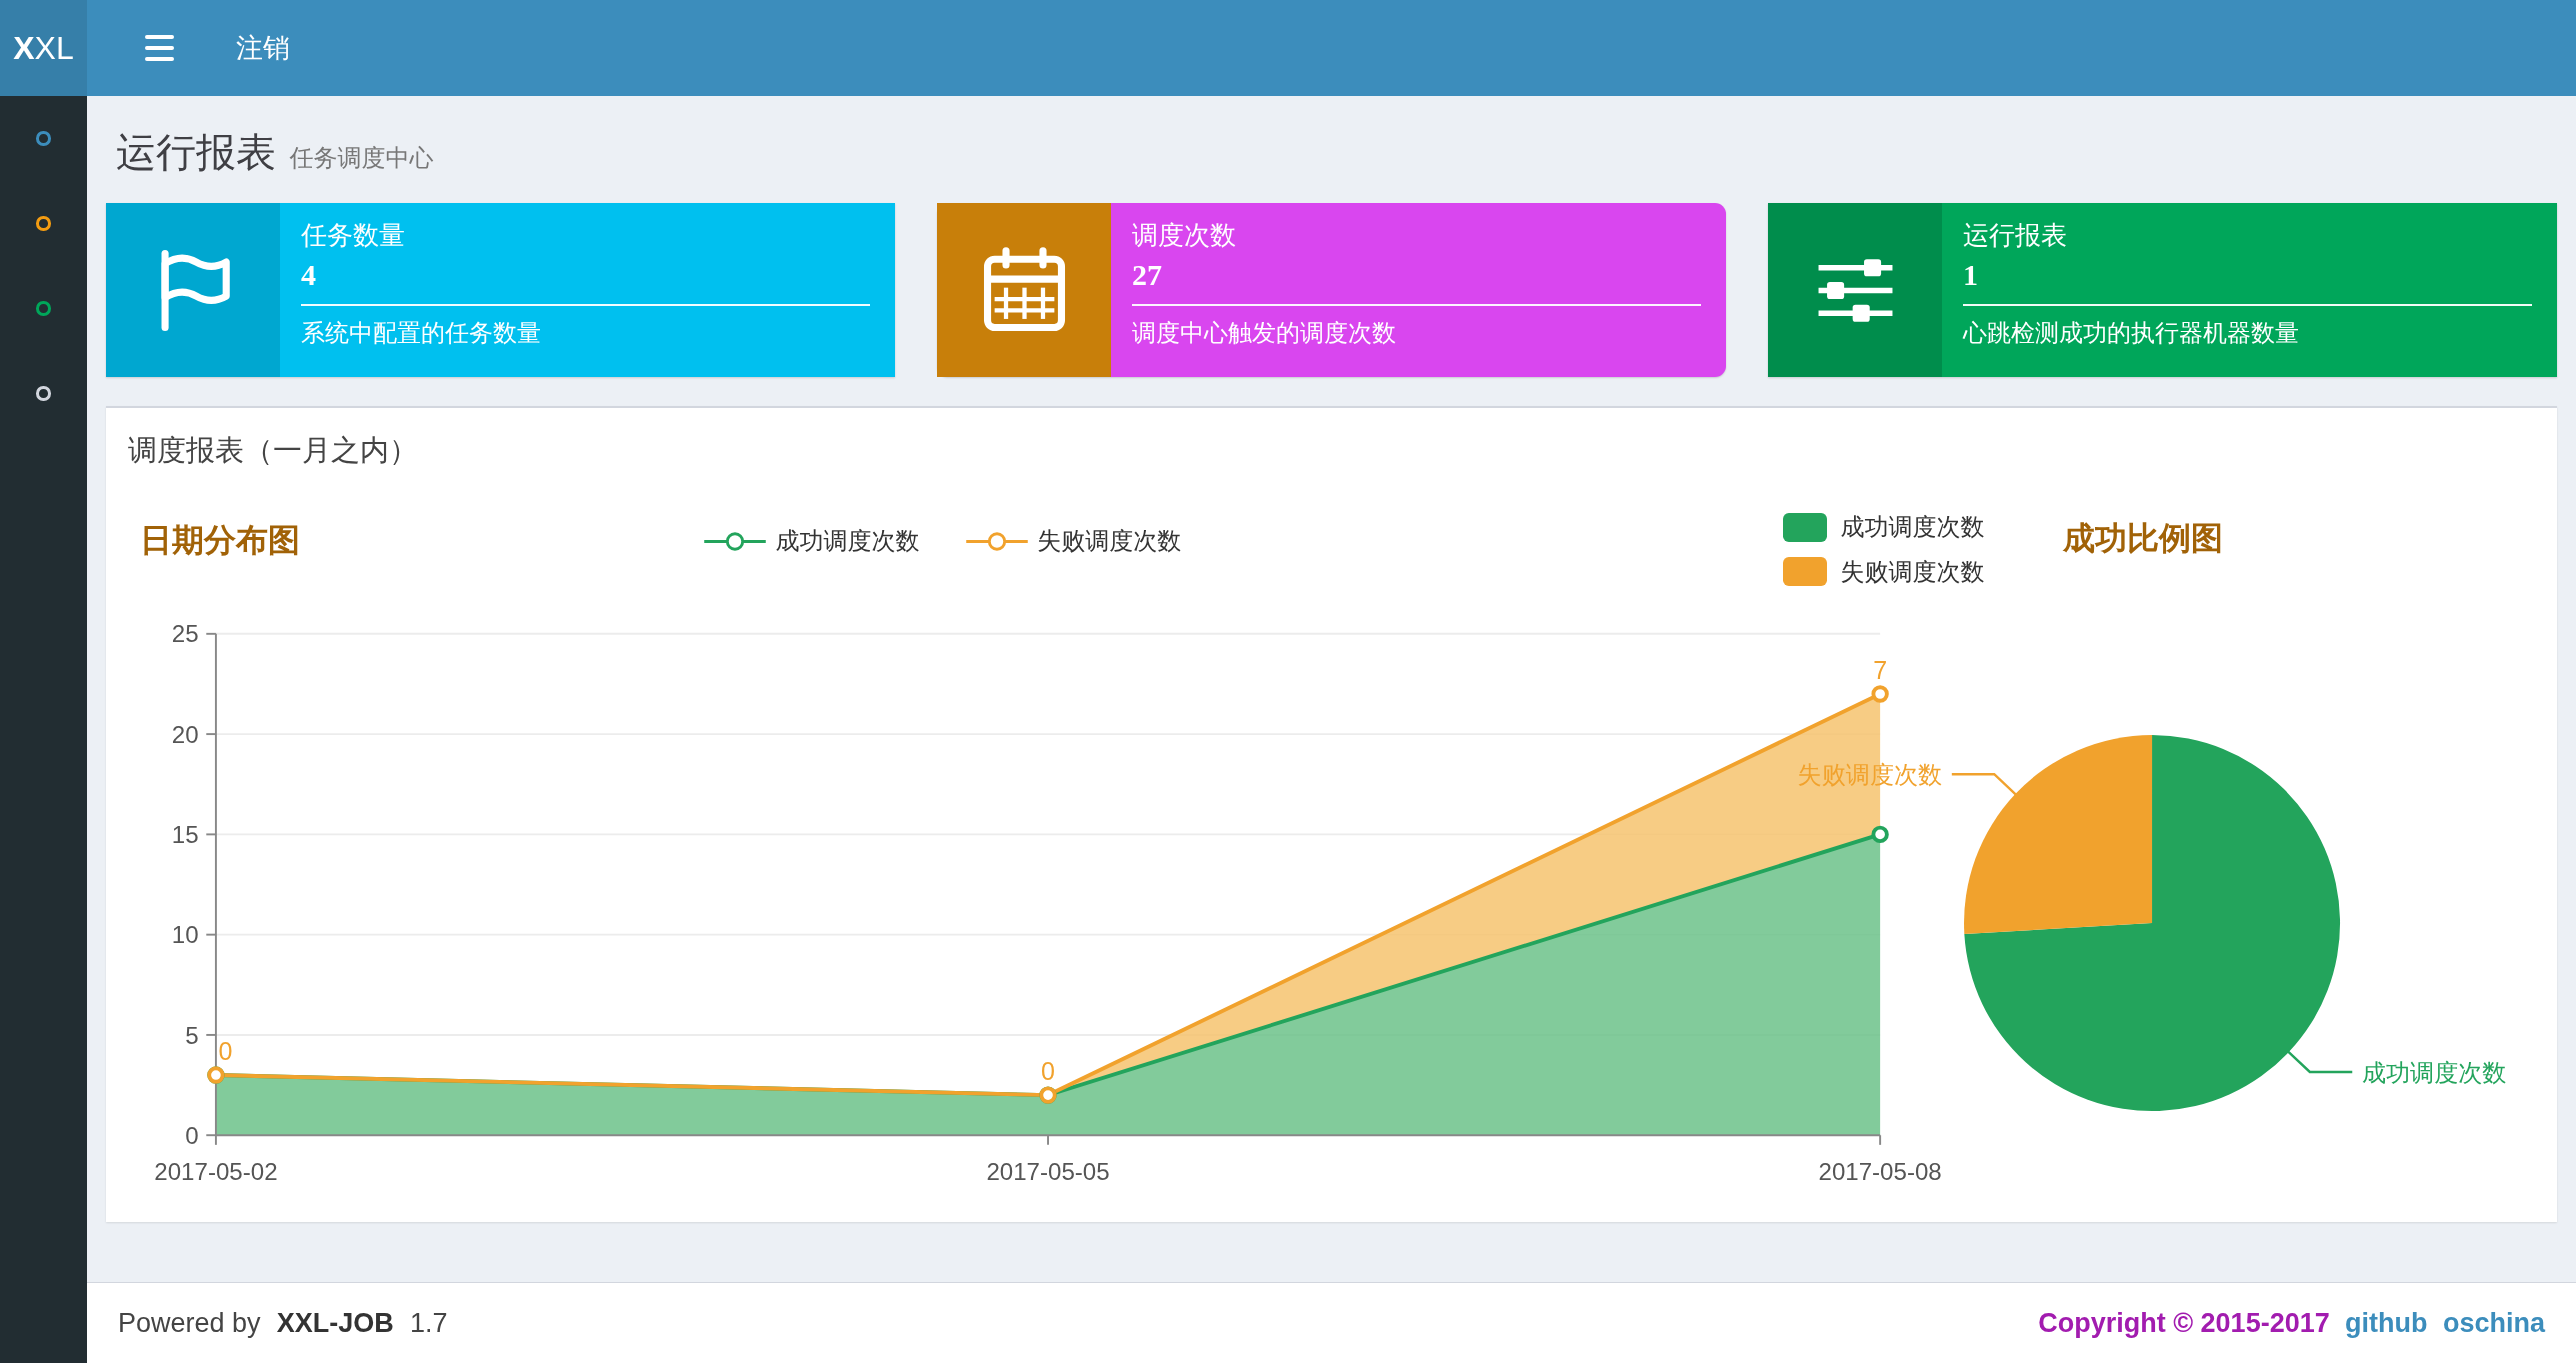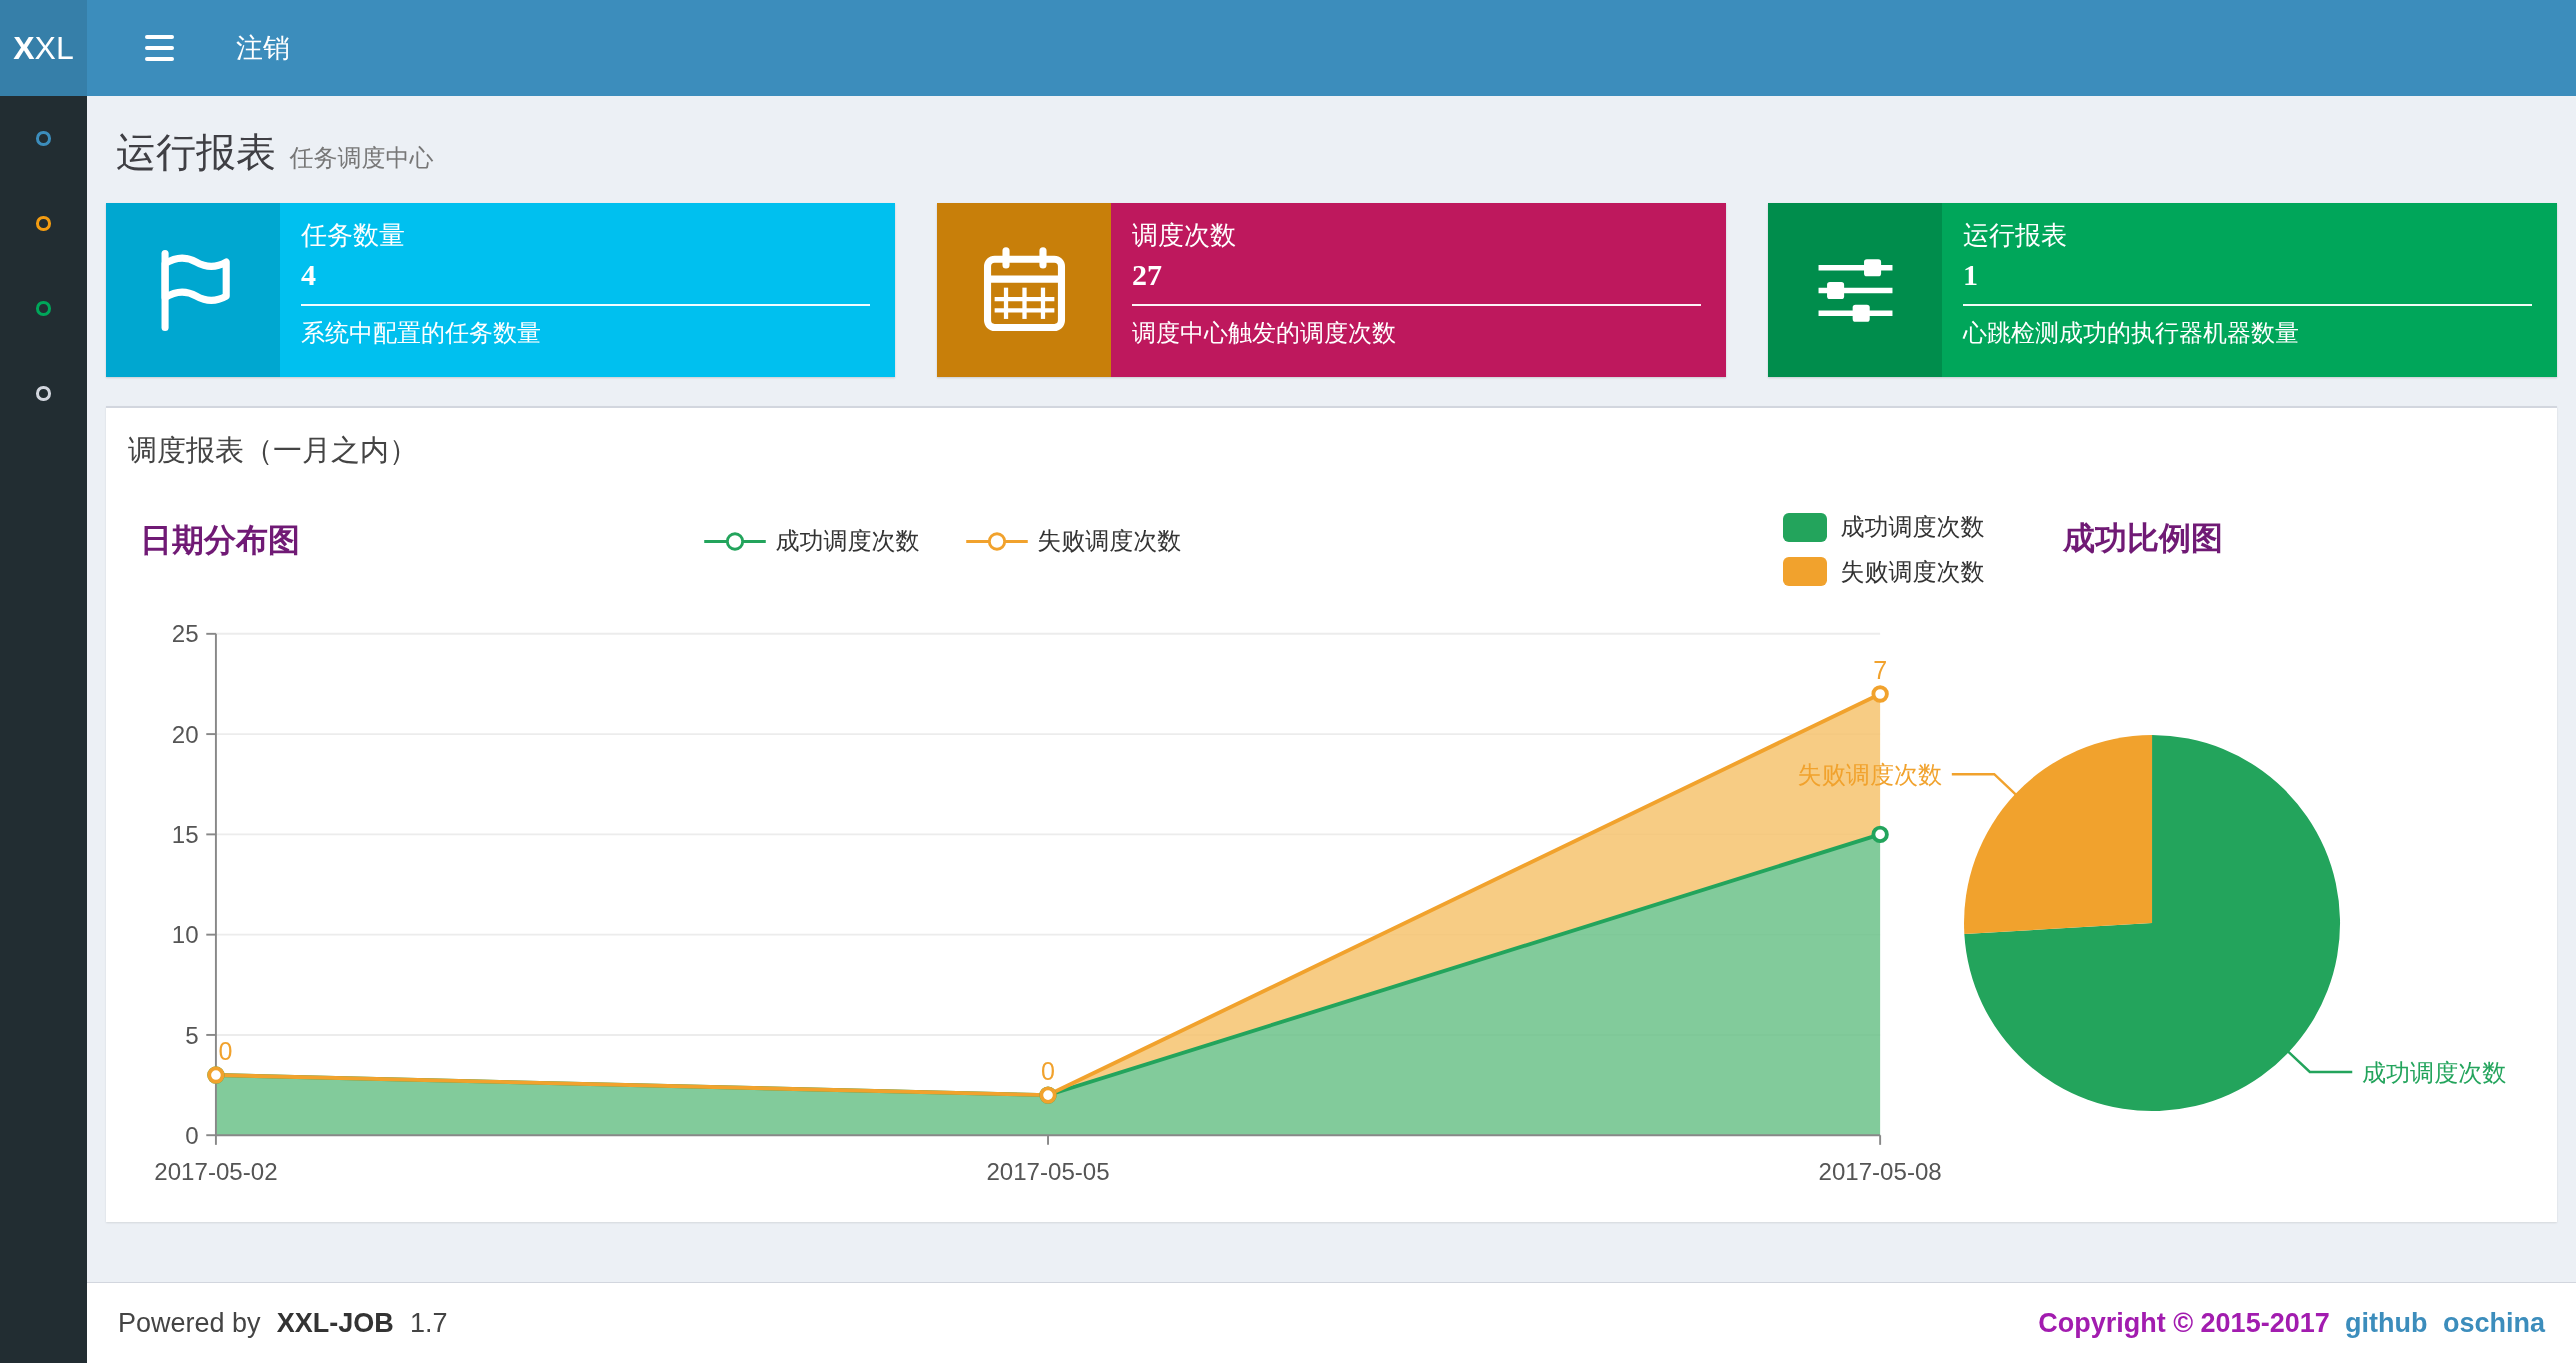--- a/index.html
+++ b/index.html
@@ -35,21 +35,21 @@
   .info-box-icon svg { width:91px; height:91px; }
   .info-box-content { flex:1; padding:15.4px 25px 0 21px; display:flex; flex-direction:column; }
   .ib-label { font-size:26px; }
   .ib-value { font-size:30px; font-weight:bold; margin-top:4.8px; }
   .ib-divider { height:1.9px; background:rgba(255,255,255,.95); margin:11.6px 0; }
   .ib-desc { font-size:24px; }
   
   .box { margin:29px 19px 0; background:#fff; border-top:2.9px solid #d2d6de; box-shadow:0 1px 1.9px rgba(0,0,0,.1); }
   .box-header { padding:23px 22px; font-size:29px; color:#444; }
   .box-body { position:relative; height:728px; }
-  .chart-title { position:absolute; font-size:32px; font-weight:bold; color:#701a75; }
+  .chart-title { position:absolute; font-size:32px; font-weight:bold; color:#a16207; }
   #lineTitle { left:34px; top:25px; }
   #pieTitle  { left:1957px; top:23px; }
   #lineLegend { position:absolute; left:598px; top:31px; display:flex; gap:46px; align-items:center; }
   .lleg { display:flex; align-items:center; gap:9.6px; font-size:24px; color:#333; cursor:pointer; }
   #pieLegend { position:absolute; left:1677px; top:17.4px; display:flex; flex-direction:column; gap:12.5px; }
   .pleg { display:flex; align-items:center; gap:13.5px; font-size:24px; color:#333; cursor:pointer; }
   .sw { width:44px; height:29px; border-radius:5.8px; display:inline-block; }
   #charts { position:absolute; left:0; top:0; width:2451px; height:728px; pointer-events:none; }
   #charts text { font-family:"Liberation Sans","DejaVu Sans",sans-serif; }
   
@@ -114,21 +114,21 @@
         </svg>
       </span>
       <div class="info-box-content">
         <span class="ib-label">任务数量</span>
         <span class="ib-value">4</span>
         <div class="ib-divider"></div>
         <span class="ib-desc">系统中配置的任务数量</span>
       </div>
     </div>
 
-    <div class="info-box" style="background: #be185d;">
+    <div class="info-box" style="background: #d946ef; border-radius: 11px;">
       <span class="info-box-icon" style="background: rgb(200, 127, 10);">
         <svg viewBox="0 0 64 64" fill="none" stroke="#ffffff">
           <rect x="6" y="10" width="52" height="48" rx="5" stroke-width="5"></rect>
           <line x1="6" y1="24" x2="58" y2="24" stroke-width="5"></line>
           <line x1="19" y1="4" x2="19" y2="14" stroke-width="5" stroke-linecap="round"></line>
           <line x1="45" y1="4" x2="45" y2="14" stroke-width="5" stroke-linecap="round"></line>
           <line x1="19" y1="30" x2="19" y2="52" stroke-width="3"></line>
           <line x1="32" y1="30" x2="32" y2="52" stroke-width="3"></line>
           <line x1="45" y1="30" x2="45" y2="52" stroke-width="3"></line>
           <line x1="11" y1="38" x2="53" y2="38" stroke-width="3"></line>

